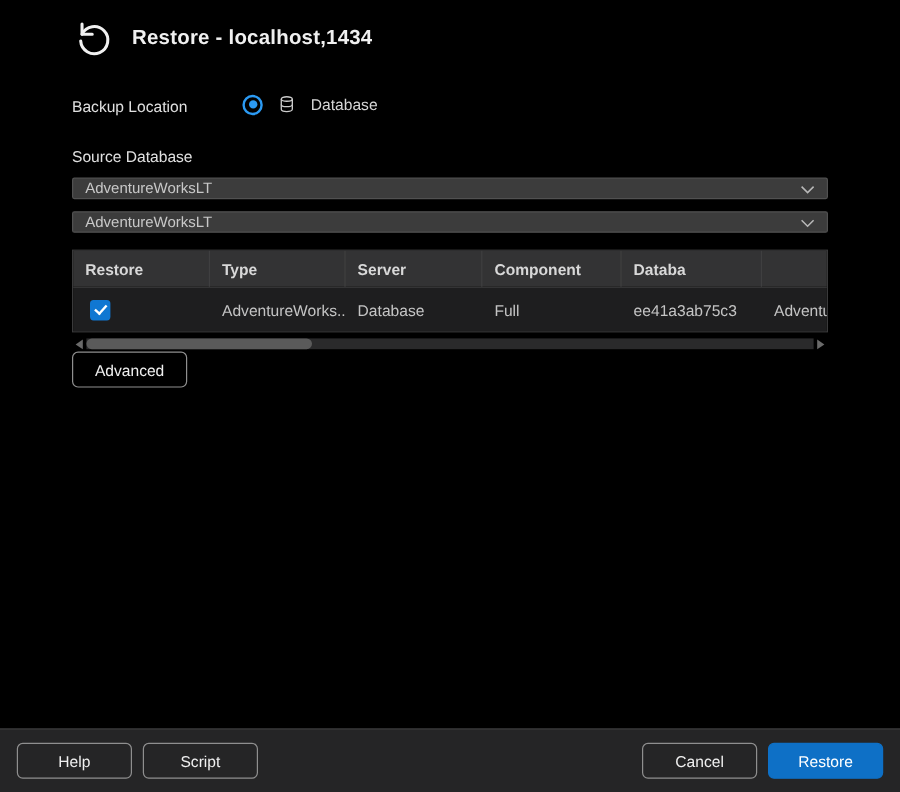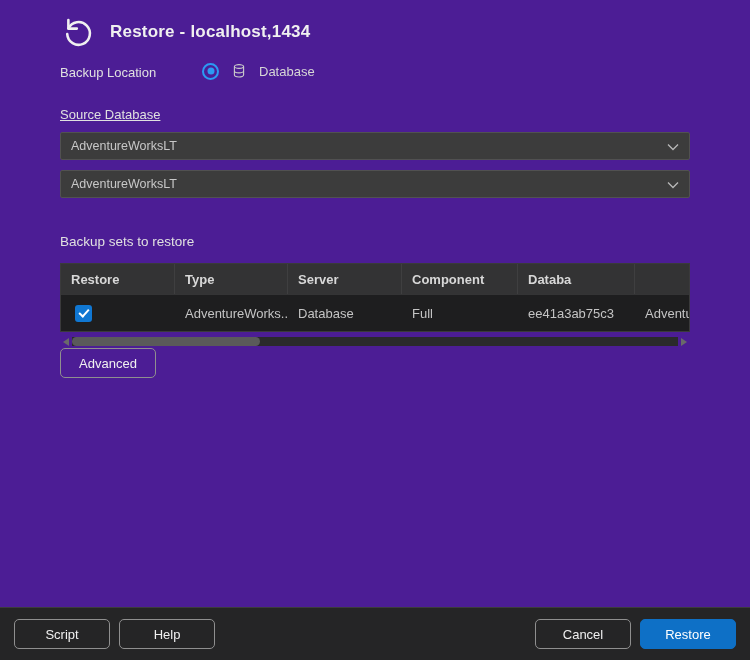--- a/index.html
+++ b/index.html
@@ -1,61 +1,61 @@
 <!DOCTYPE html>
 <html><head>
 <meta charset="utf-8">
 <style>
   * { margin:0; padding:0; box-sizing:border-box; }
   html,body { background:#1b1b1c; }
   body { font-family:"Liberation Sans", sans-serif; }
 
   .dialog {
     width:750px; height:660px;
-    background:#4c1d95;
+    background:#000000;
     color:#cccccc;
     position:relative;
     overflow:hidden;
     font-size:13px;
   }
 
   
   .hdr {
     display:flex; align-items:center; gap:14px;
     padding:14px 0 0 60px;
   }
   .hdr-icon { width:36px; height:36px; display:flex; align-items:center; justify-content:center; }
   .hdr-title { font-size:17px; font-weight:bold; color:#f0f0f0; letter-spacing:.2px; }
 
   .content { padding:0 60px; }
 
   
-  .bl-row { display:flex; margin-top:12px; }
+  .bl-row { display:flex; margin-top:28px; }
   .bl-label { width:142px; padding-top:3px; color:#e0e0e0; }
   .radio-group { display:flex; flex-direction:column; gap:15px; }
   .radio-item { display:flex; align-items:center; gap:11px; cursor:pointer; }
   .radio {
     width:17px; height:17px; border-radius:50%;
     border:1px solid #a6a6a6; position:relative; flex:0 0 auto;
     background:transparent;
   }
   .radio.sel { border:2px solid #2b9af3; }
   .radio.sel::after {
     content:""; position:absolute; left:50%; top:50%;
     width:7px; height:7px; border-radius:50%;
     background:#2b9af3; transform:translate(-50%,-50%);
   }
   .opt-icon { width:18px; height:18px; display:flex; align-items:center; justify-content:center; }
   .opt-label { color:#d6d6d6; }
 
   
-  .field-label { margin-top:27px; color:#e0e0e0;text-decoration:underline; }
+  .field-label { margin-top:27px; color:#e0e0e0; }
   .req { color:#d0694f; margin-left:3px; }
   .dropdown {
-    margin-top:10px; height:28px; width:100%;
+    margin-top:10px; height:18px; width:100%;
     background:#3c3c3c; border:1px solid #515151; border-radius:2px;
     display:flex; align-items:center; justify-content:space-between;
     padding:0 10px; cursor:pointer;
   }
   .dropdown .val { color:#c8c8c8; font-size:12.5px; }
 
   
   .sets-label { margin-top:36px; color:#e0e0e0; font-size:13.5px; }
   .grid { margin-top:14px; border:1px solid #3a3a3b; }
   .grid-head, .grid-row {
@@ -156,21 +156,20 @@
 
     <div class="dropdown">
       <span class="val">AdventureWorksLT</span>
       <span>
         <svg viewBox="0 0 12 8" width="12" height="8" fill="none" stroke="#b8b8b8" stroke-width="1.3">
             <path d="M1 1.5 L6 6.5 L11 1.5"></path>
           </svg>
       </span>
     </div>
 
-    <div class="sets-label">Backup sets to restore</div>
 
     <div class="grid">
       <div class="grid-head">
         <div class="cell">Restore</div>
         <div class="cell">Type</div>
         <div class="cell">Server</div>
         <div class="cell">Component</div>
         <div class="cell">Databa</div>
       </div>
       <div class="grid-row">
@@ -198,22 +197,22 @@
     </div>
 
     <div class="advanced-wrap">
       <button class="btn">Advanced</button>
     </div>
 
   </div>
 
   <div class="footer">
     <div class="btn-group">
+      <button class="btn">Help</button>
       <button class="btn">Script</button>
-      <button class="btn">Help</button>
     </div>
     <div class="btn-group">
       <button class="btn">Cancel</button>
       <button class="btn primary">Restore</button>
     </div>
   </div>
 
 </div>
 
 </body></html>

